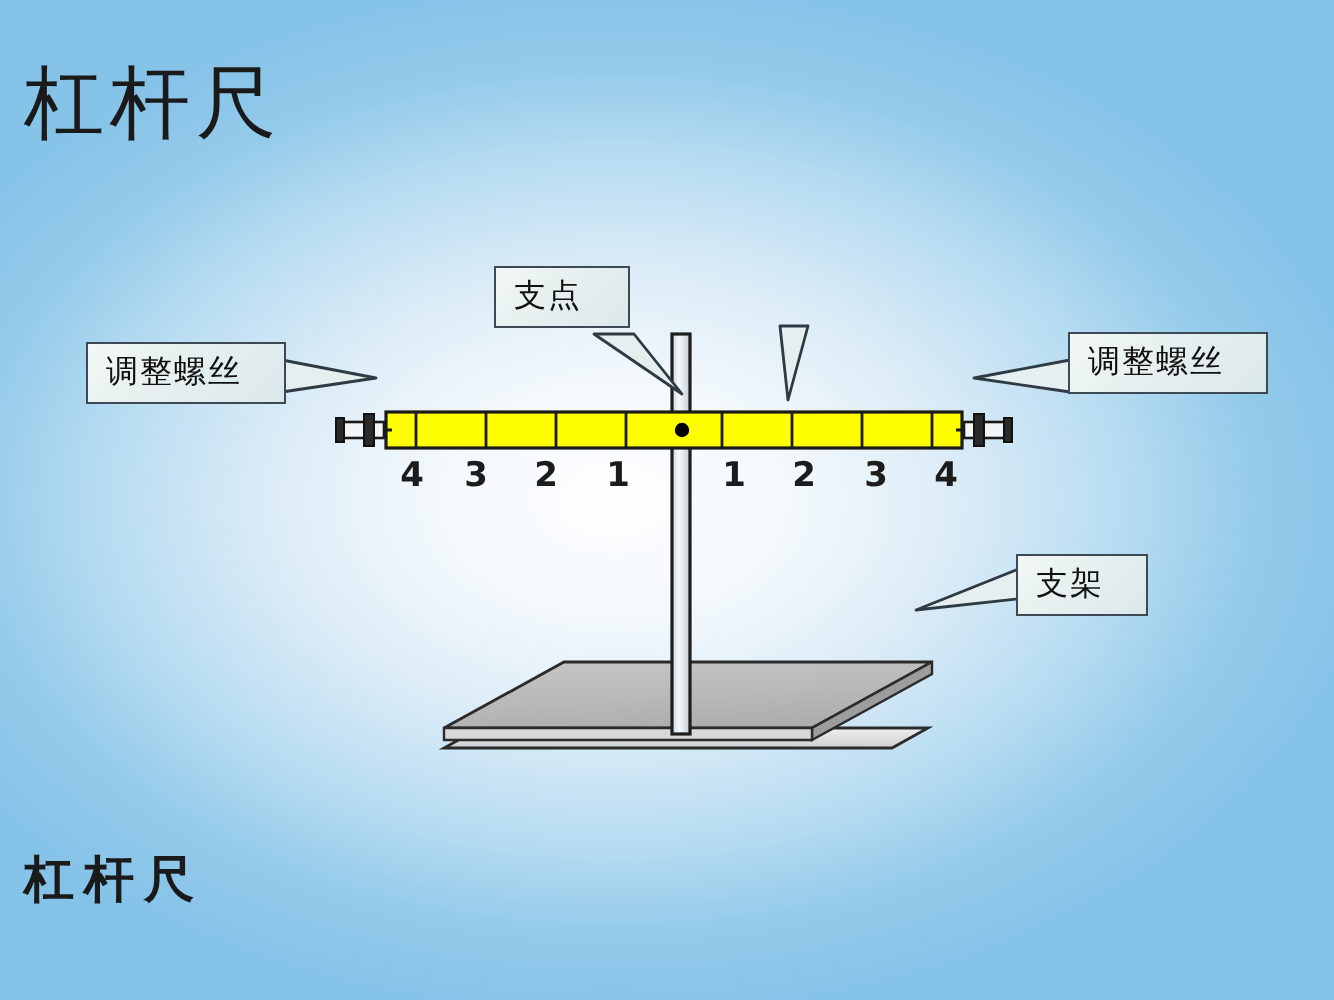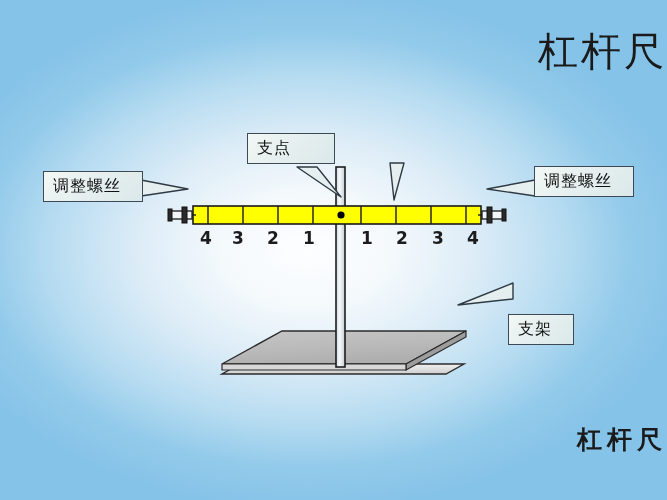--- a/index.html
+++ b/index.html
@@ -20,23 +20,23 @@
                 #fdfeff 0%,
                 #f4f9fc 22%,
                 #dcecf7 44%,
                 #b7dcf1 66%,
                 #92caea 84%,
                 #86c3e8 100%);
   }
   
   .title {
     position: absolute;
-    left: 1px;
+    left: 12px;
     right: 0;
-    text-align: right;
+    text-align: left;
     color: #1a1a1a;
     letter-spacing: 3px;
   }
   #main-title {
     top: 24px;
     font-size: 40px;
     font-family: "DejaVu Serif", "Liberation Serif", serif;
     font-weight: 400;
   }
   #bottom-caption {
@@ -168,28 +168,28 @@
 
     <g>
       <path d="M 513 283 L 513 299 L 458 305 Z" fill="#e6eff0" stroke="#2e3a44" stroke-width="1.4" stroke-linejoin="round"></path>
     </g>
   </svg>
 
   <div class="title" id="main-title">杠杆尺</div>
 
   <div class="title" id="bottom-caption">杠杆尺</div>
 
-  <div class="callout" style="left:247px; top:133px; width:88px;">支点</div>
+  <div class="callout" style="left:247px; top:133px; width:68px;">支点</div>
 
 
   <div class="callout" style="left:43px; top:171px; width:100px;">调整螺丝</div>
 
   <div class="callout" style="left:534px; top:166px; width:100px;">调整螺丝</div>
 
-  <div class="callout" style="left:508px; top:277px; width:66px;margin-top:37px;">支架</div>
+  <div class="callout" style="left:508px; top:277px; width:66px;">支架</div>
 
   <div class="scale-num" style="left:196px; top:228px;">4</div>
   <div class="scale-num" style="left:228px; top:228px;">3</div>
   <div class="scale-num" style="left:263px; top:228px;">2</div>
   <div class="scale-num" style="left:299px; top:228px;">1</div>
 
   <div class="scale-num" style="left:357px; top:228px;">1</div>
   <div class="scale-num" style="left:392px; top:228px;">2</div>
   <div class="scale-num" style="left:428px; top:228px;">3</div>
   <div class="scale-num" style="left:463px; top:228px;">4</div>

